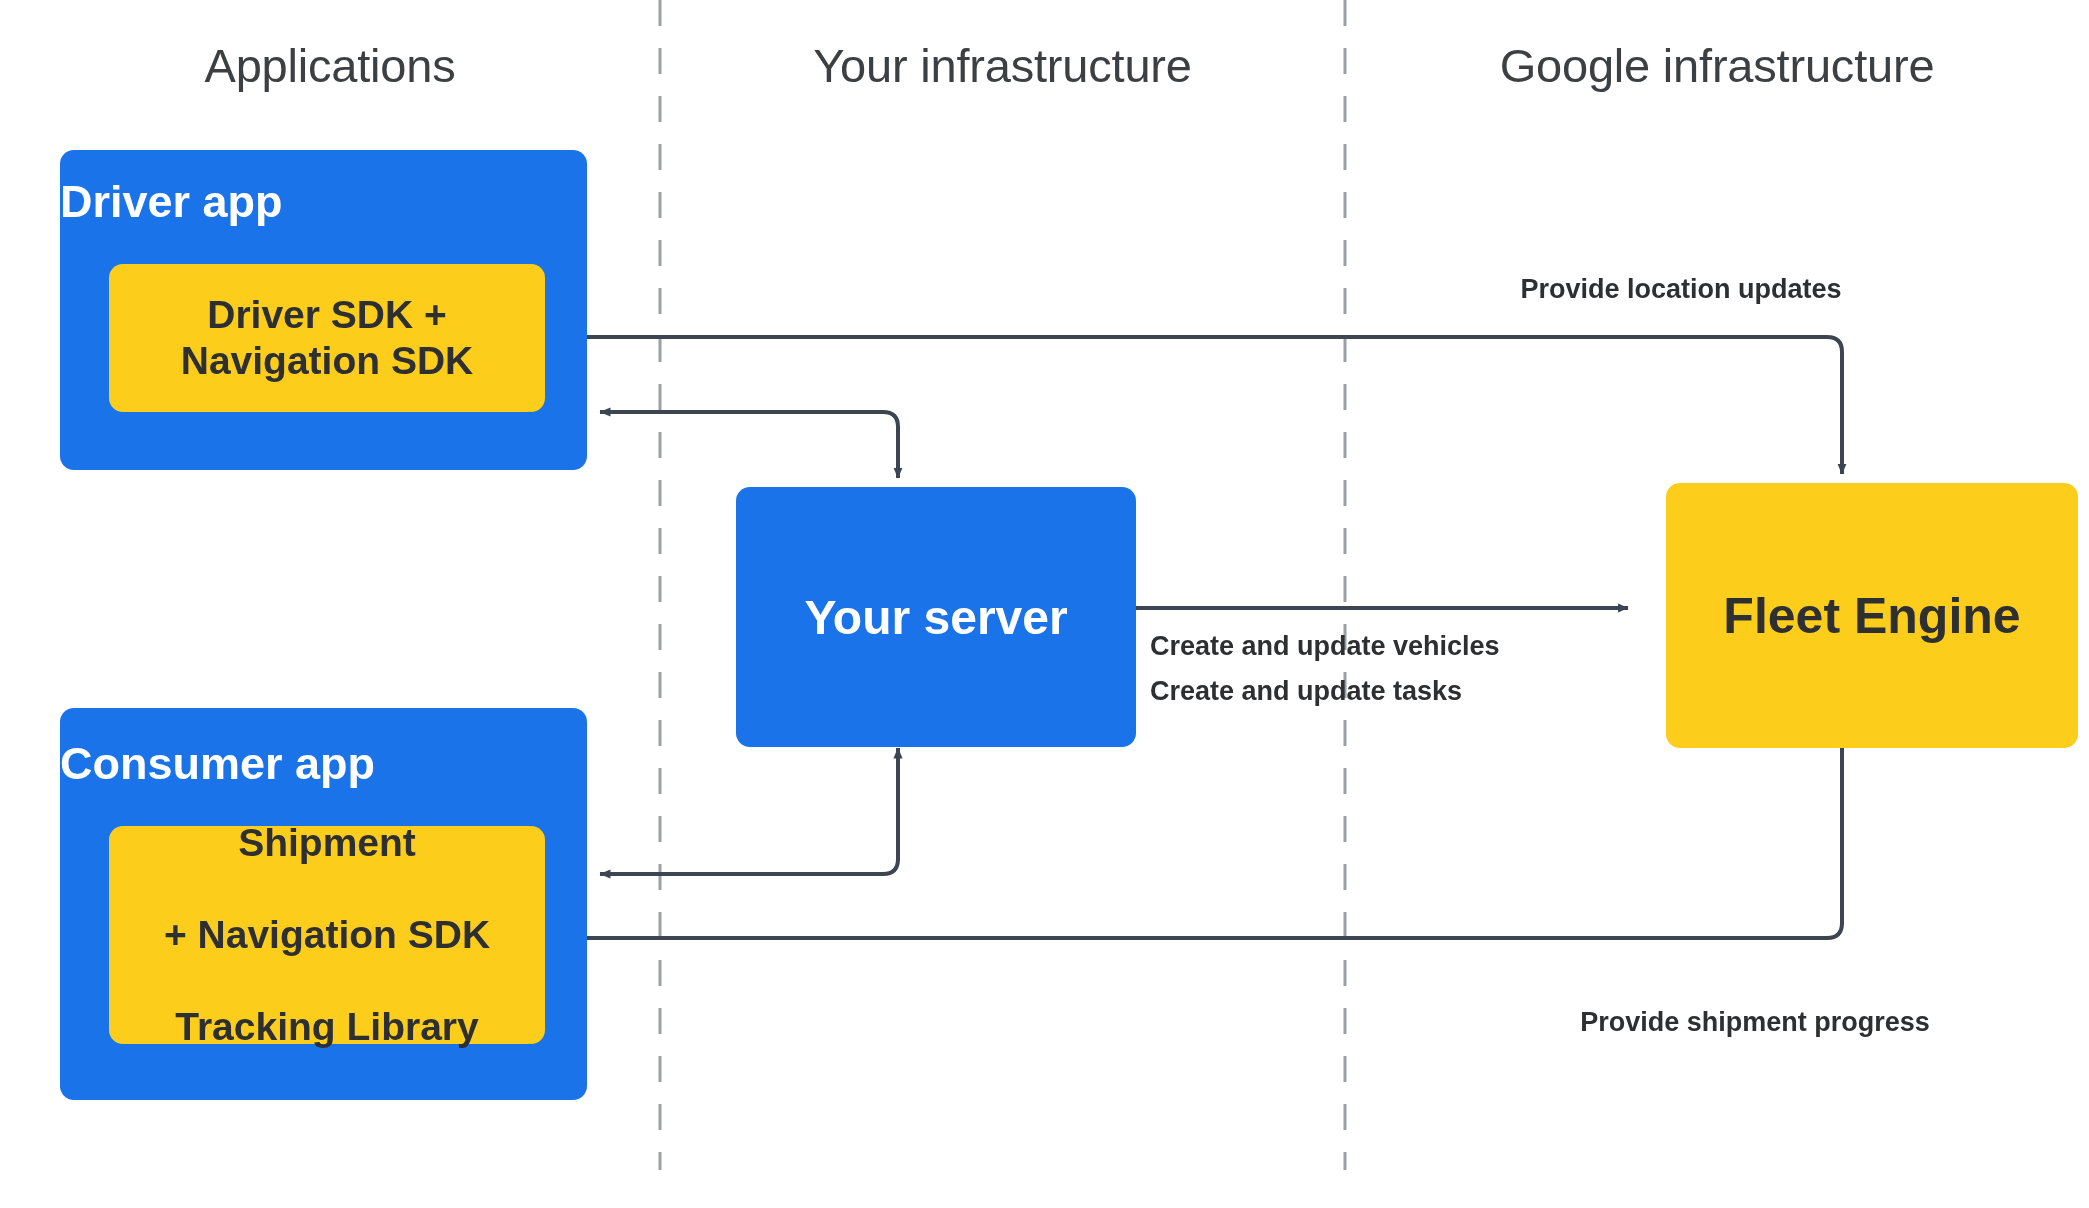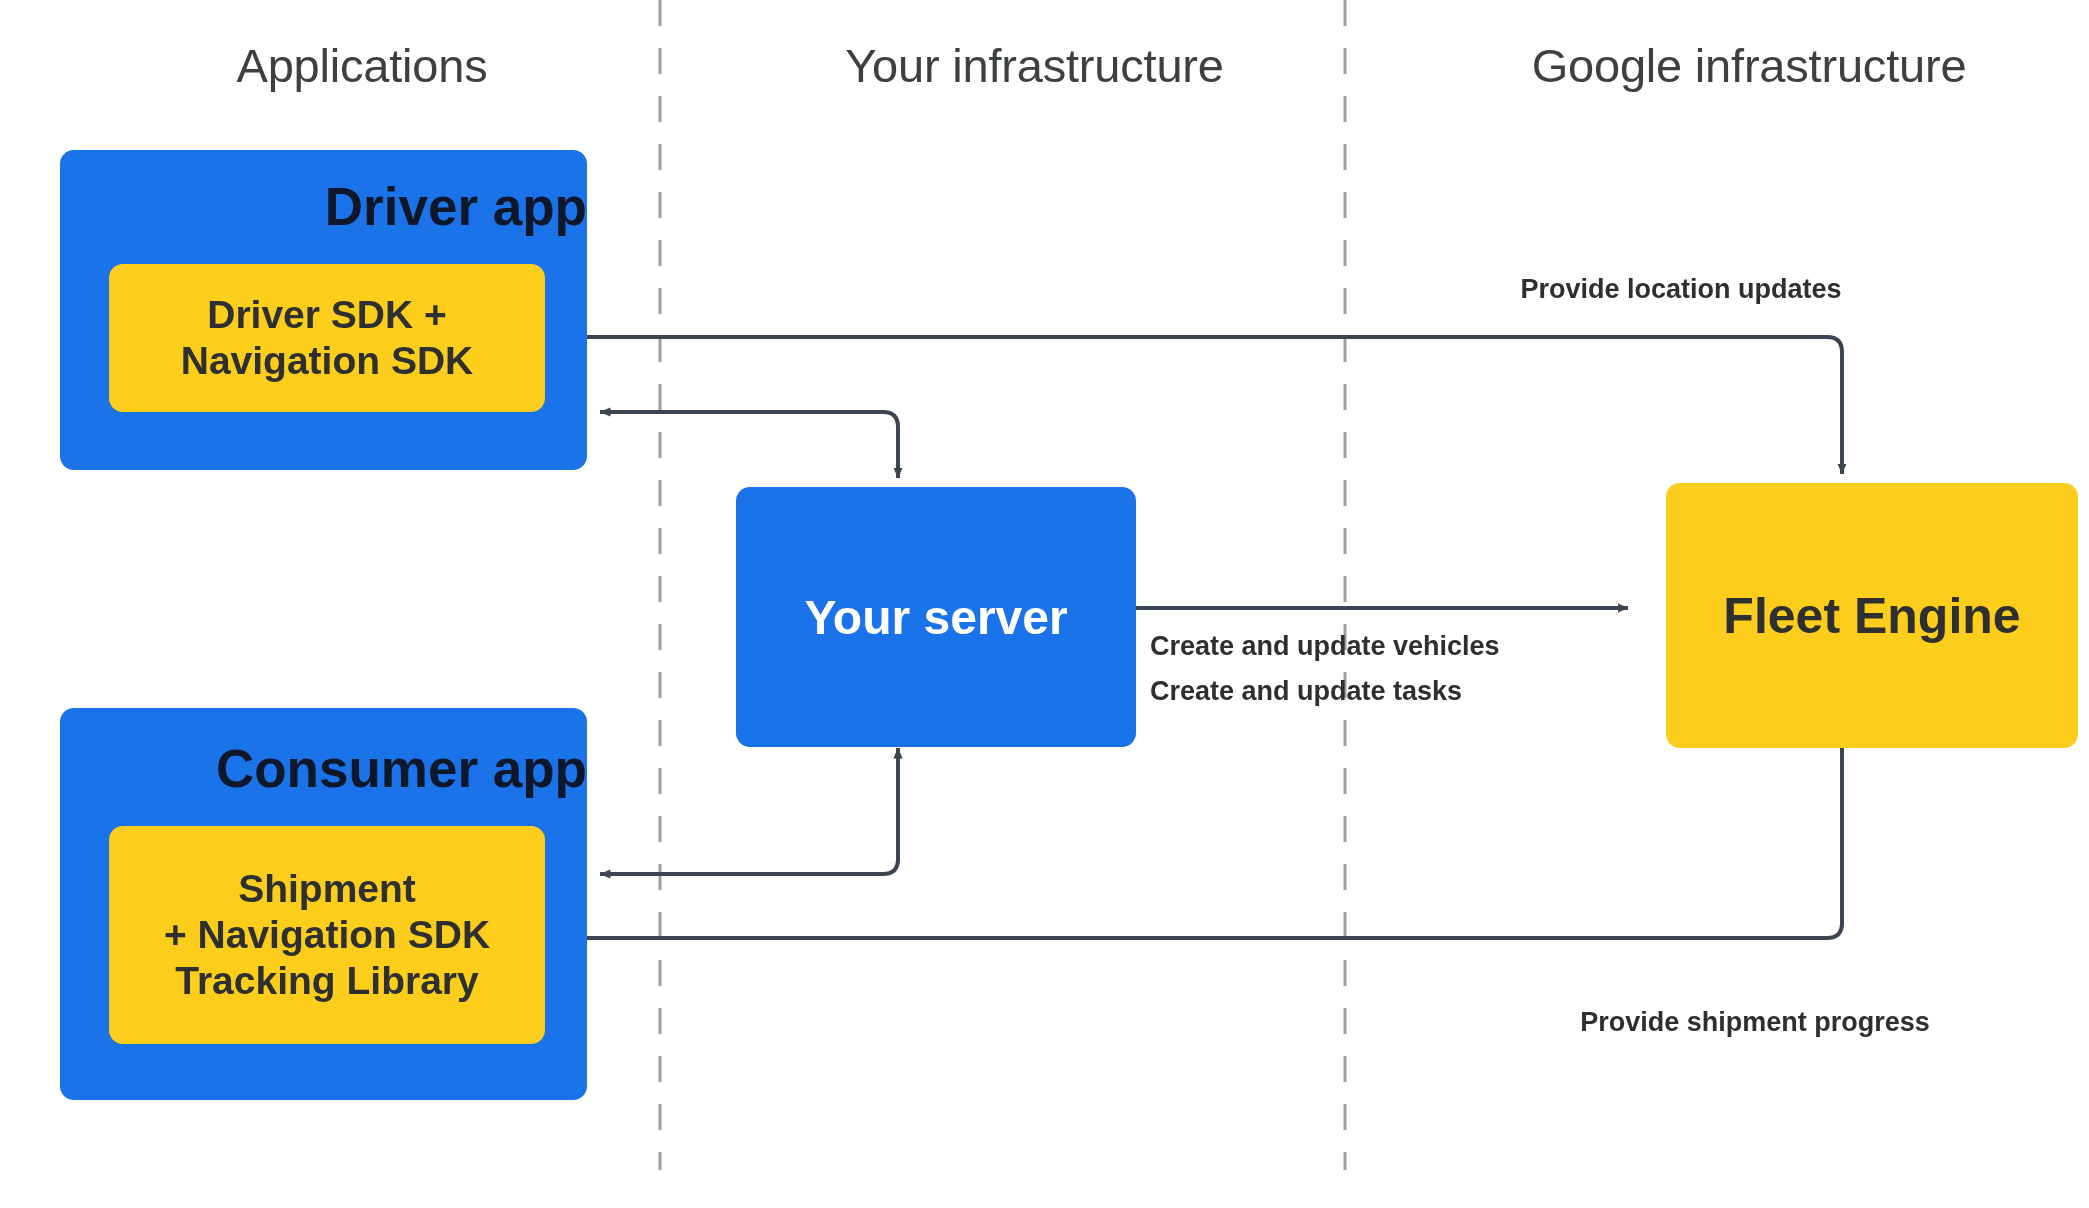--- a/index.html
+++ b/index.html
@@ -26,35 +26,34 @@
     pointer-events: none;
   }
   .col-title {
     position: absolute;
     font-size: 47px;
     font-weight: 400;
     color: #3c4043;
     text-align: center;
     white-space: nowrap;
     letter-spacing: -0.2px;
-    padding-left: 32px;
   }
   .app-box {
     position: absolute;
     background: #1a73e8;
     border-radius: 14px;
     box-sizing: border-box;
   }
   .app-title {
     position: absolute;
     left: 0;
     right: 0;
-    text-align: right;
-    color: #0f172a;
-    font-size: 53px;
+    text-align: left;
+    color: #ffffff;
+    font-size: 45px;
     font-weight: 700;
     white-space: nowrap;
   }
   .sdk-box {
     position: absolute;
     background: #fcce1b;
     border-radius: 14px;
     color: #2d2f31;
     font-size: 39px;
     font-weight: 700;
@@ -136,21 +135,21 @@
   <div class="app-box" style="left:60px; top:150px; width:527px; height:320px;">
     <div class="app-title" style="top:26px;">Driver app</div>
     <div class="sdk-box" style="left:49px; top:114px; width:436px; height:148px; flex-direction:column;">
       <span>Driver SDK +</span>
       <span>Navigation SDK</span>
     </div>
   </div>
 
   <div class="app-box" style="left:60px; top:708px; width:527px; height:392px;">
     <div class="app-title" style="top:30px;">Consumer app</div>
-    <div class="sdk-box" style="left:49px; top:118px; width:436px; height:218px; flex-direction:column;">
+    <div class="sdk-box" style="left:49px; top:118px; width:436px; height:218px; flex-direction:column;gap:46px;">
       <span>Shipment</span>
       <span>+ Navigation SDK</span>
       <span>Tracking Library</span>
     </div>
   </div>
 
   <div class="node-box node-server" style="left:700px; top:487px; width:400px; height:260px;">
     <span>Your server</span>
   </div>
 

